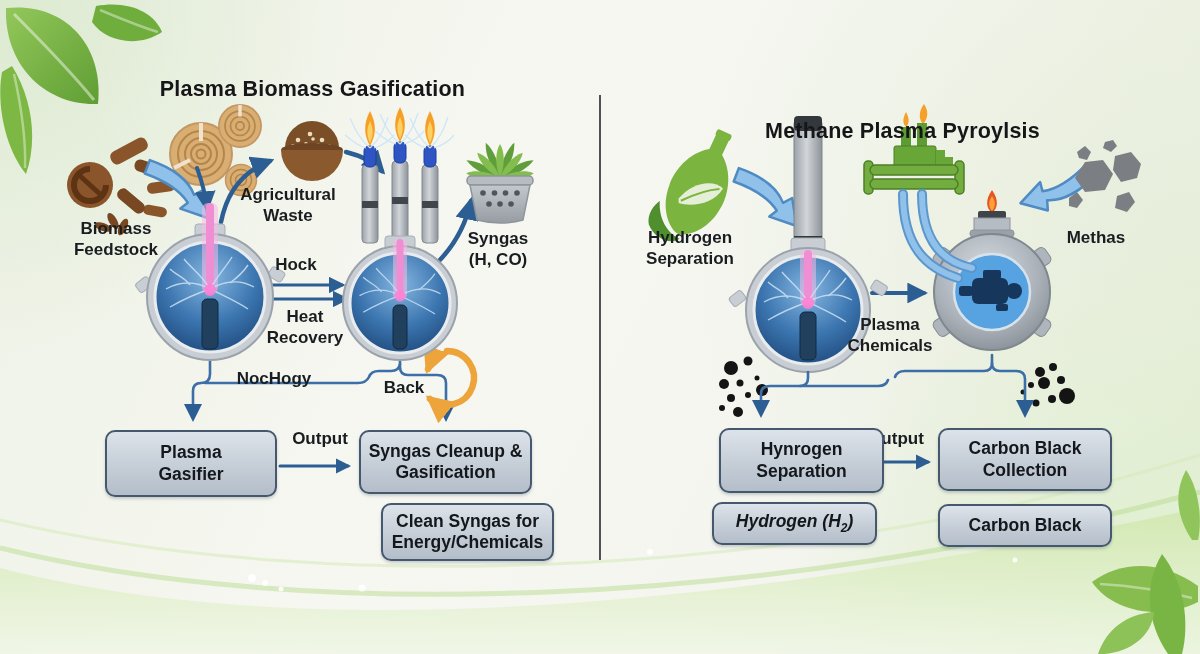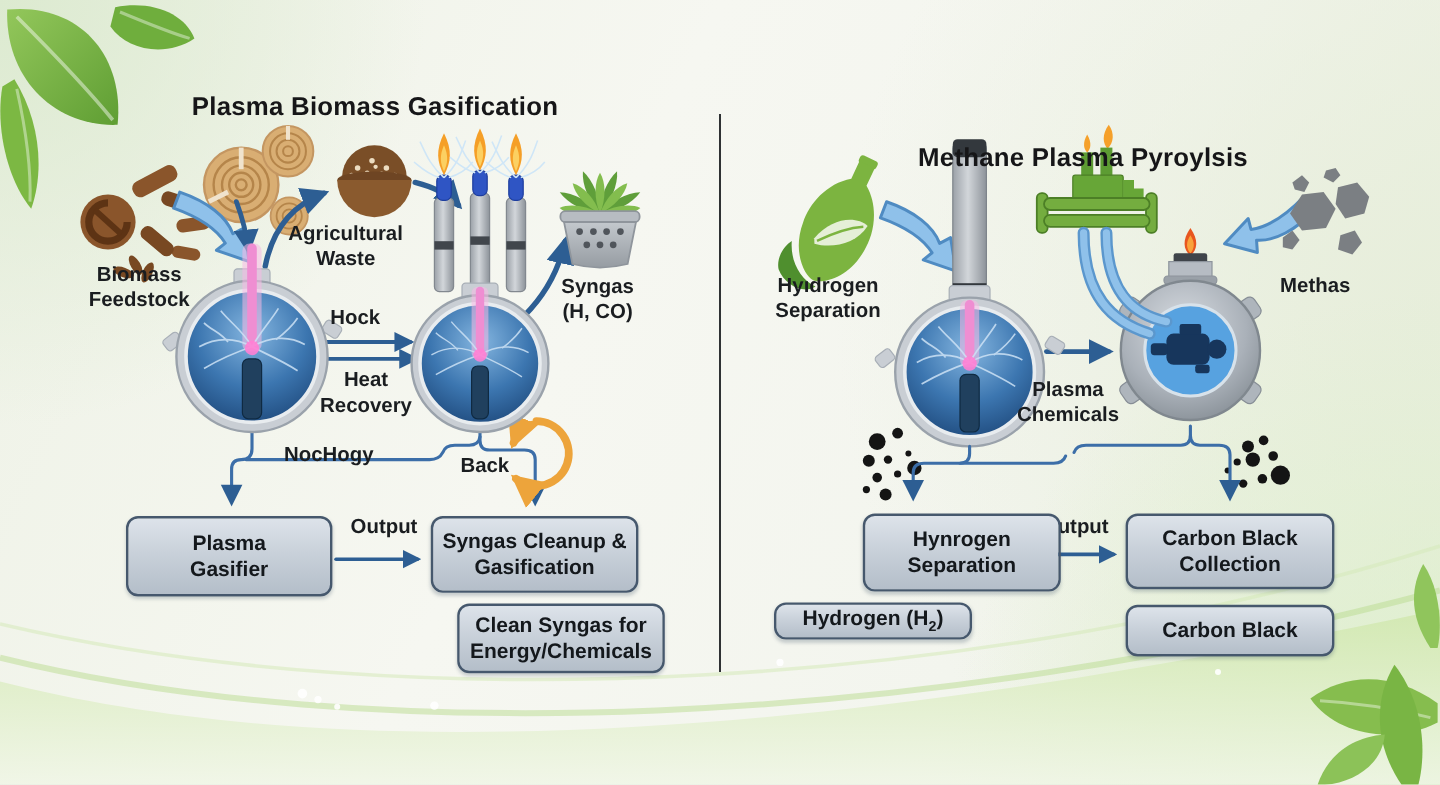--- a/index.html
+++ b/index.html
@@ -480,20 +480,20 @@
 </div>
 
 <div class="box" style="left:675px;top:428px;width:165px;height:65px;margin-left:44px;">
   <span class="line">Hynrogen</span>
   <span class="line">Separation</span>
 </div>
 <div class="box" style="left:938px;top:428px;width:174px;height:63px;">
   <span class="line">Carbon Black</span>
   <span class="line">Collection</span>
 </div>
-<div class="box" style="left:645px;top:502px;width:165px;height:31px;">
+<div class="box" style="left:712px;top:502px;width:165px;height:43px;font-style:italic;">
   <span><span>Hydrogen (H</span><sub>2</sub><span>)</span></span>
 </div>
 <div class="box" style="left:938px;top:504px;width:174px;height:43px;">
   <span>Carbon Black</span>
 </div>
 
 </div>
 
 </body></html>

